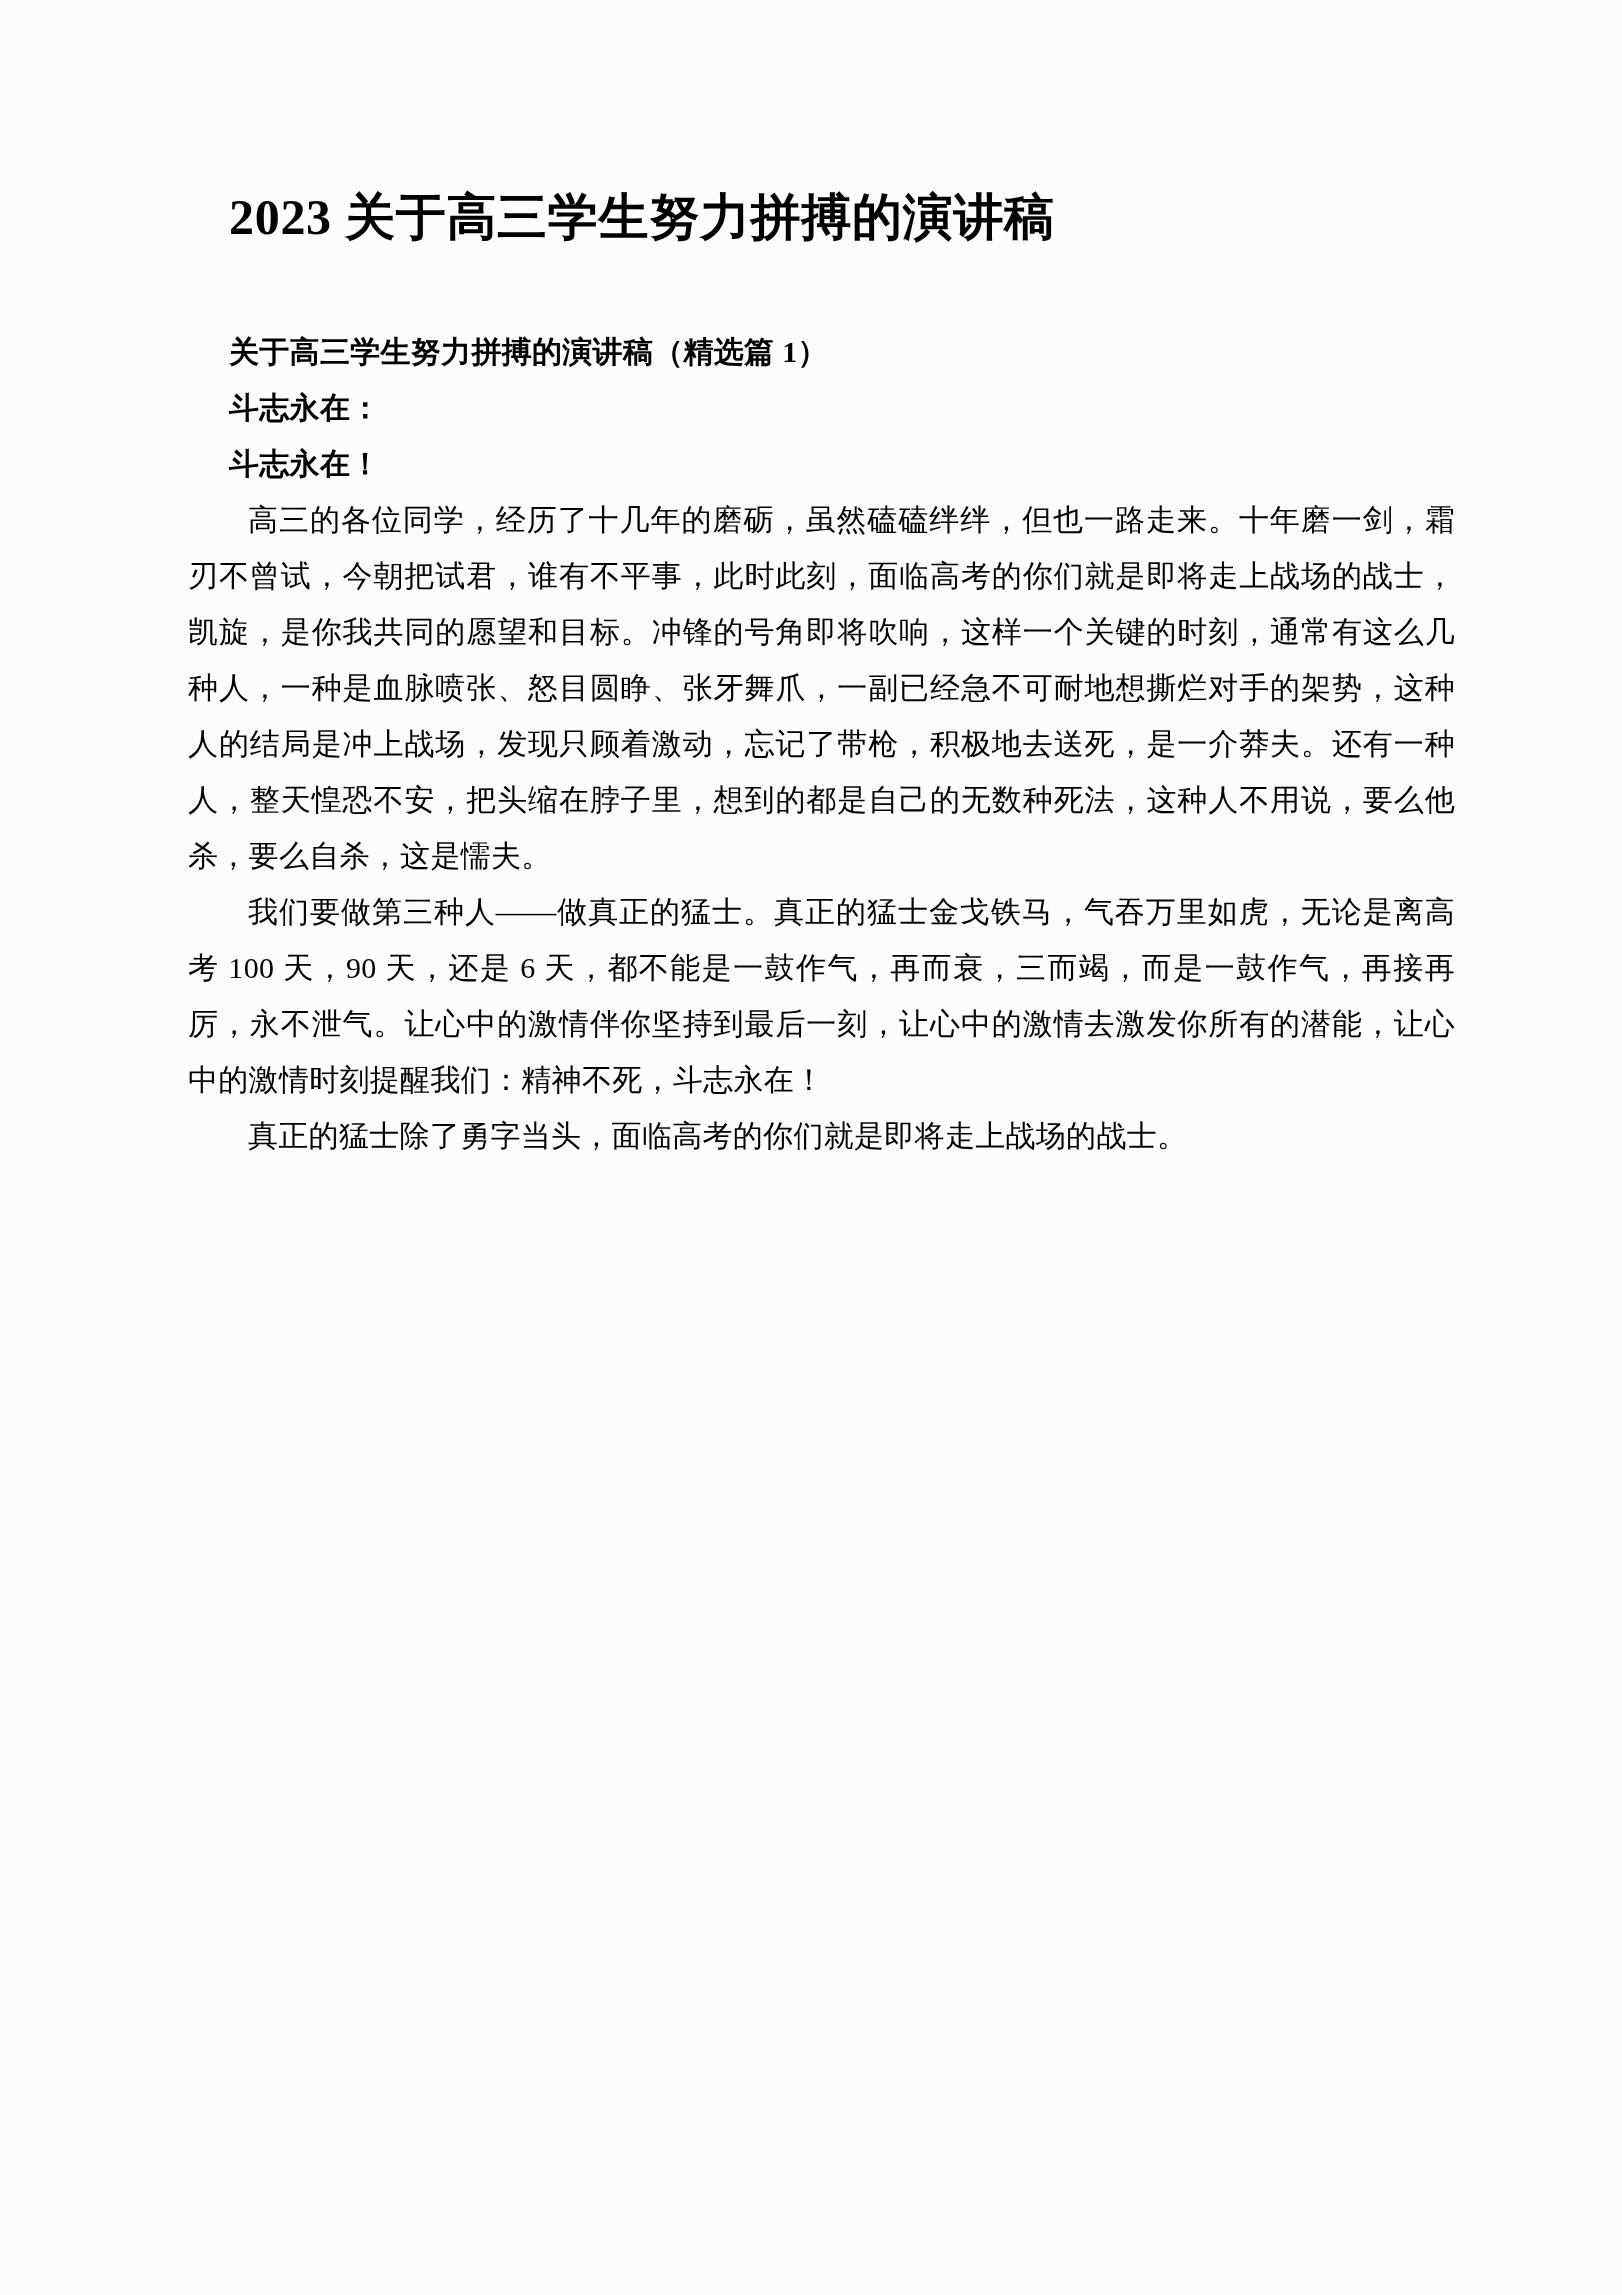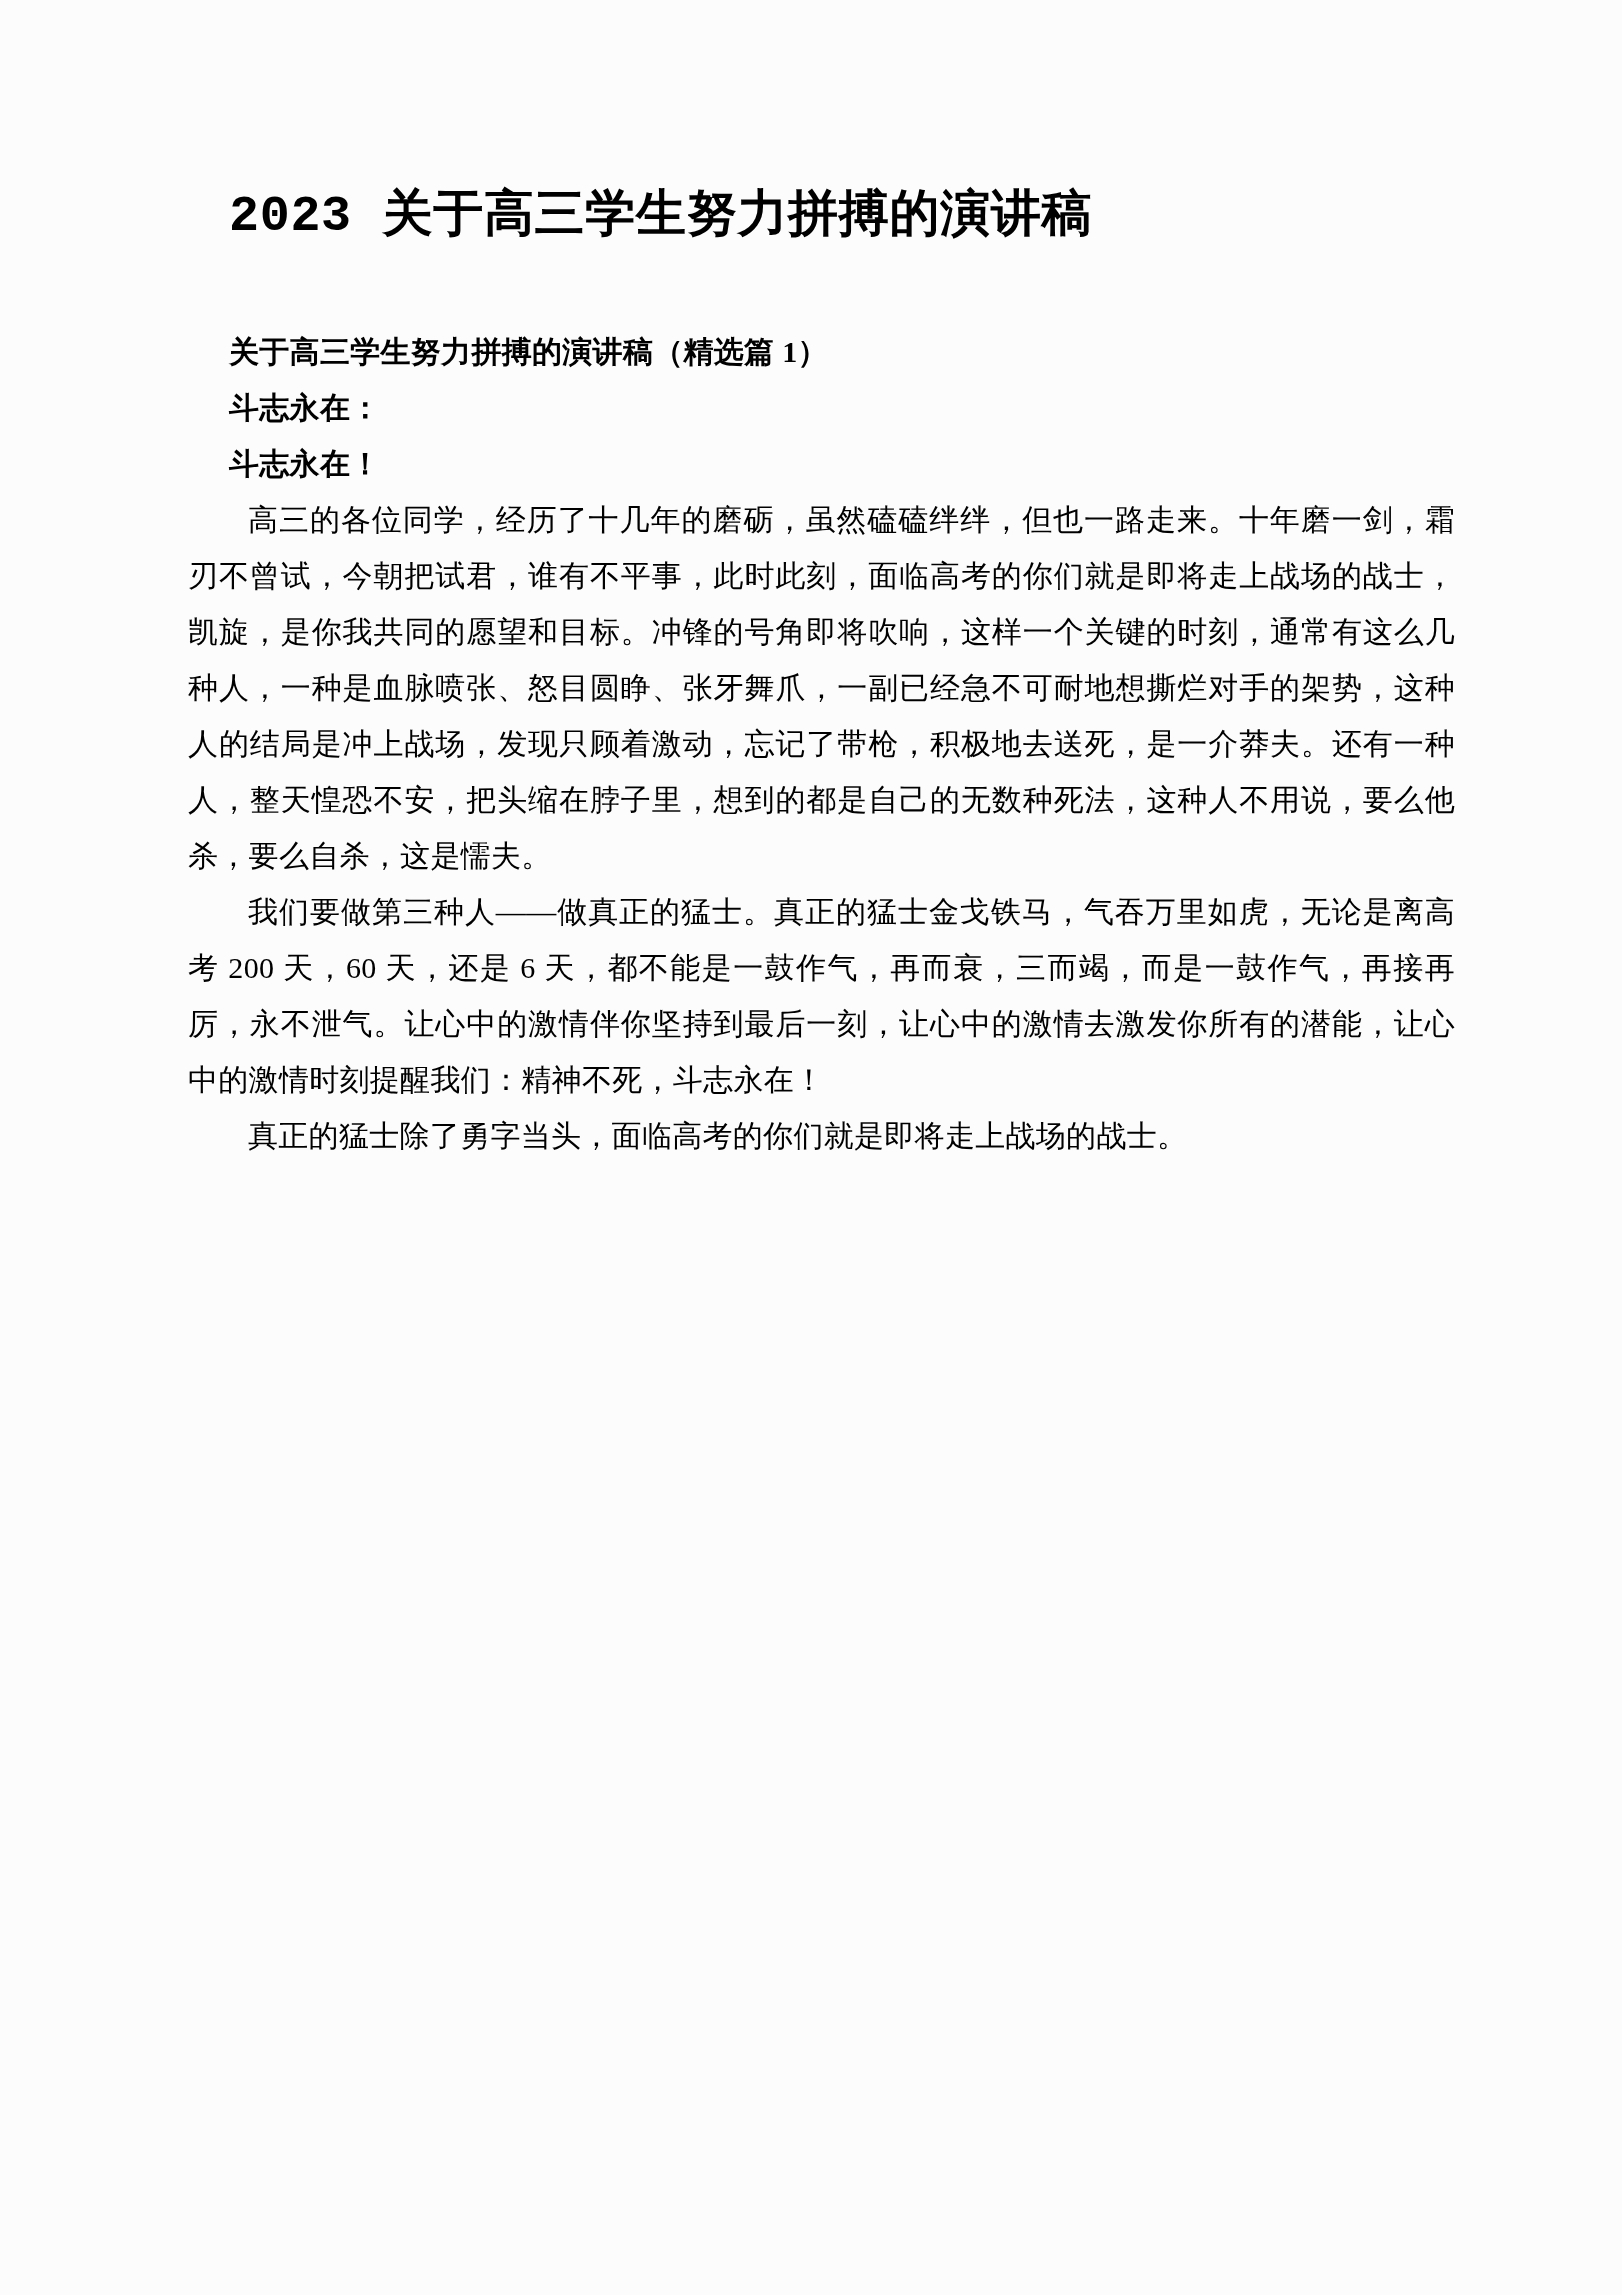--- a/index.html
+++ b/index.html
@@ -28,21 +28,21 @@
   }
   .doc-title {
     font-size: 50px;
     font-weight: 700;
     line-height: 1.2;
     text-align: left;
     margin: 0;
     padding-top: 187px;
     padding-left: 41px;
     letter-spacing: 0.7px;
-    font-family: Liberation Mono, monospace;
+    font-family: Liberation Serif, serif;
   }
   .body-block {
     margin-top: 77px;
   }
   p.para {
     font-size: 30px;
     line-height: 56px;
     margin: 0 0 0 0;
     text-align: justify;
     text-justify: inter-character;
@@ -73,21 +73,21 @@
       <p class="para indent-0">关于高三学生努力拼搏的演讲稿（精选篇 1）</p>
 
       <p class="para indent-0">斗志永在：</p>
 
       <p class="para indent-0">斗志永在！</p>
 
 
       <p class="para indent-2">高三的各位同学，经历了十几年的磨砺，虽然磕磕绊绊，但也一路走来。十年磨一剑，霜刃不曾试，今朝把试君，谁有不平事，此时此刻，面临高考的你们就是即将走上战场的战士，凯旋，是你我共同的愿望和目标。冲锋的号角即将吹响，这样一个关键的时刻，通常有这么几种人，一种是血脉喷张、怒目圆睁、张牙舞爪，一副已经急不可耐地想撕烂对手的架势，这种人的结局是冲上战场，发现只顾着激动，忘记了带枪，积极地去送死，是一介莽夫。还有一种人，整天惶恐不安，把头缩在脖子里，想到的都是自己的无数种死法，这种人不用说，要么他杀，要么自杀，这是懦夫。</p>
 
 
-      <p class="para indent-2">我们要做第三种人——做真正的猛士。真正的猛士金戈铁马，气吞万里如虎，无论是离高考 200 天，60 天，还是 6 天，都不能是一鼓作气，再而衰，三而竭，而是一鼓作气，再接再厉，永不泄气。让心中的激情伴你坚持到最后一刻，让心中的激情去激发你所有的潜能，让心中的激情时刻提醒我们：精神不死，斗志永在！</p>
+      <p class="para indent-2">我们要做第三种人——做真正的猛士。真正的猛士金戈铁马，气吞万里如虎，无论是离高考 100 天，90 天，还是 6 天，都不能是一鼓作气，再而衰，三而竭，而是一鼓作气，再接再厉，永不泄气。让心中的激情伴你坚持到最后一刻，让心中的激情去激发你所有的潜能，让心中的激情时刻提醒我们：精神不死，斗志永在！</p>
 
       <p class="para indent-2">真正的猛士除了勇字当头，面临高考的你们就是即将走上战场的战士。</p>
 
 
     </div>
   </div>
 </div>
 
 
 </body></html>

